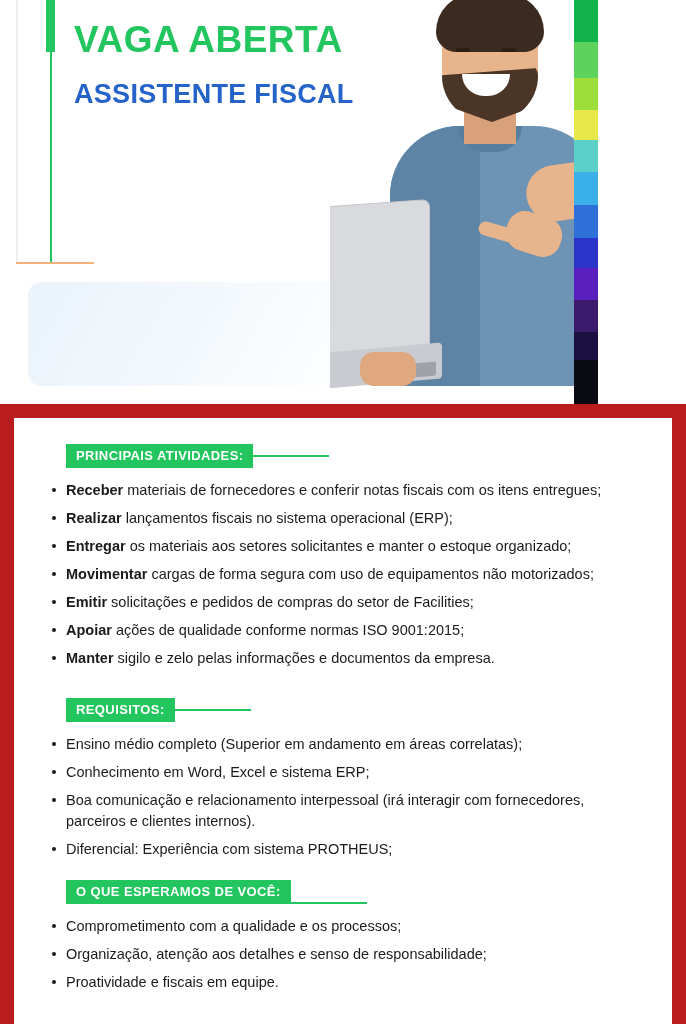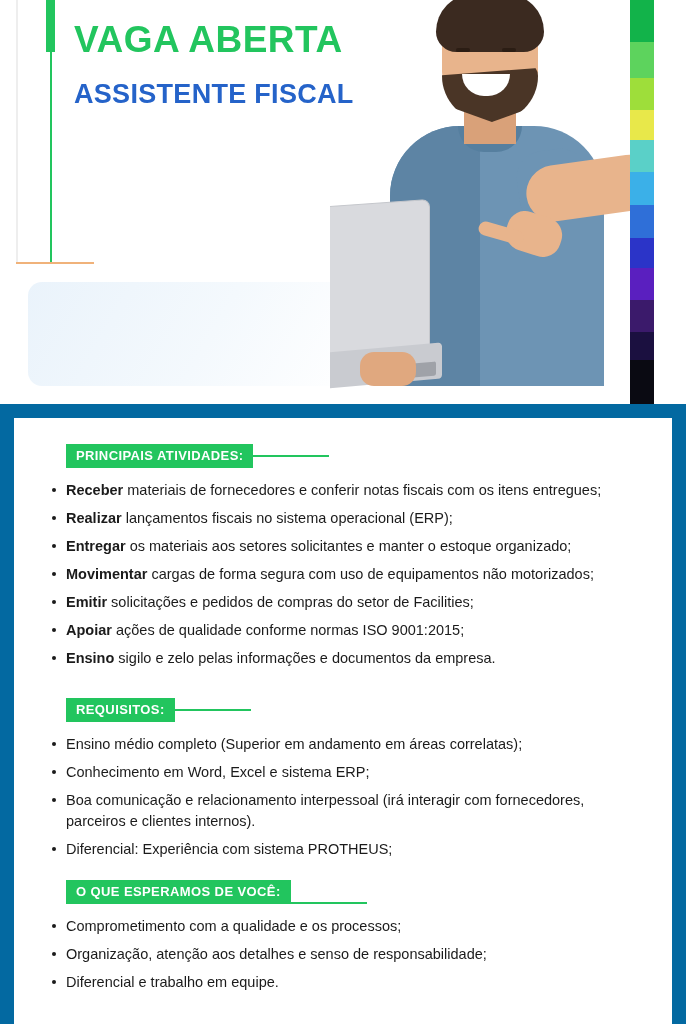--- a/index.html
+++ b/index.html
@@ -11,21 +11,21 @@
     height: 1024px;
     background: #ffffff;
     font-family: "Liberation Sans", sans-serif;
     overflow: hidden;
     position: relative;
   }
 
   
   .hero {
     position: relative;
-    width: 654px;
+    width: 598px;
     height: 404px;
     background: #ffffff;
     overflow: hidden;
   }
   
   .accent-bar-left {
     position: absolute;
     left: 46px;
     top: 0;
     width: 9px;
@@ -295,21 +295,21 @@
     transform: skewY(-5deg);
   }
 
   
   .body-wrap {
     position: absolute;
     left: 0;
     top: 404px;
     width: 686px;
     height: 620px;
-    background: #0369a1;
+    background: #b91c1c;
     box-sizing: border-box;
     padding: 14px 14px 0 14px;
   }
   .body-inner {
     width: 100%;
     height: 606px;
     background: #ffffff;
     box-sizing: border-box;
     padding: 26px 30px 0 30px;
     position: relative;
@@ -413,38 +413,38 @@
       <span class="tag">PRINCIPAIS ATIVIDADES:</span>
       <span class="rule"></span>
     </div>
     <ul class="list">
       <li><b>Receber</b><span> materiais de fornecedores e conferir notas fiscais com os itens entregues;</span></li>
       <li><b>Realizar</b><span> lançamentos fiscais no sistema operacional (ERP);</span></li>
       <li><b>Entregar</b><span> os materiais aos setores solicitantes e manter o estoque organizado;</span></li>
       <li><b>Movimentar</b><span> cargas de forma segura com uso de equipamentos não motorizados;</span></li>
       <li><b>Emitir</b><span> solicitações e pedidos de compras do setor de Facilities;</span></li>
       <li><b>Apoiar</b><span> ações de qualidade conforme normas ISO 9001:2015;</span></li>
-      <li><b>Ensino</b><span> sigilo e zelo pelas informações e documentos da empresa.</span></li>
+      <li><b>Manter</b><span> sigilo e zelo pelas informações e documentos da empresa.</span></li>
     </ul>
 
     <div class="sec-head sec2">
       <span class="tag">REQUISITOS:</span>
       <span class="rule"></span>
     </div>
     <ul class="list">
       <li><span>Ensino médio completo (Superior em andamento em áreas correlatas);</span></li>
       <li><span>Conhecimento em Word, Excel e sistema ERP;</span></li>
       <li><span>Boa comunicação e relacionamento interpessoal (irá interagir com fornecedores, parceiros e clientes internos).</span></li>
       <li><span>Diferencial: Experiência com sistema PROTHEUS;</span></li>
     </ul>
 
     <div class="sec-head sec3">
       <span class="tag">O QUE ESPERAMOS DE VOCÊ:</span>
       <span class="rule"></span>
     </div>
     <ul class="list">
       <li><span>Comprometimento com a qualidade e os processos;</span></li>
       <li><span>Organização, atenção aos detalhes e senso de responsabilidade;</span></li>
-      <li><span>Diferencial e trabalho em equipe.</span></li>
+      <li><span>Proatividade e fiscais em equipe.</span></li>
     </ul>
 
   </div>
 </div>
 
 </body></html>

